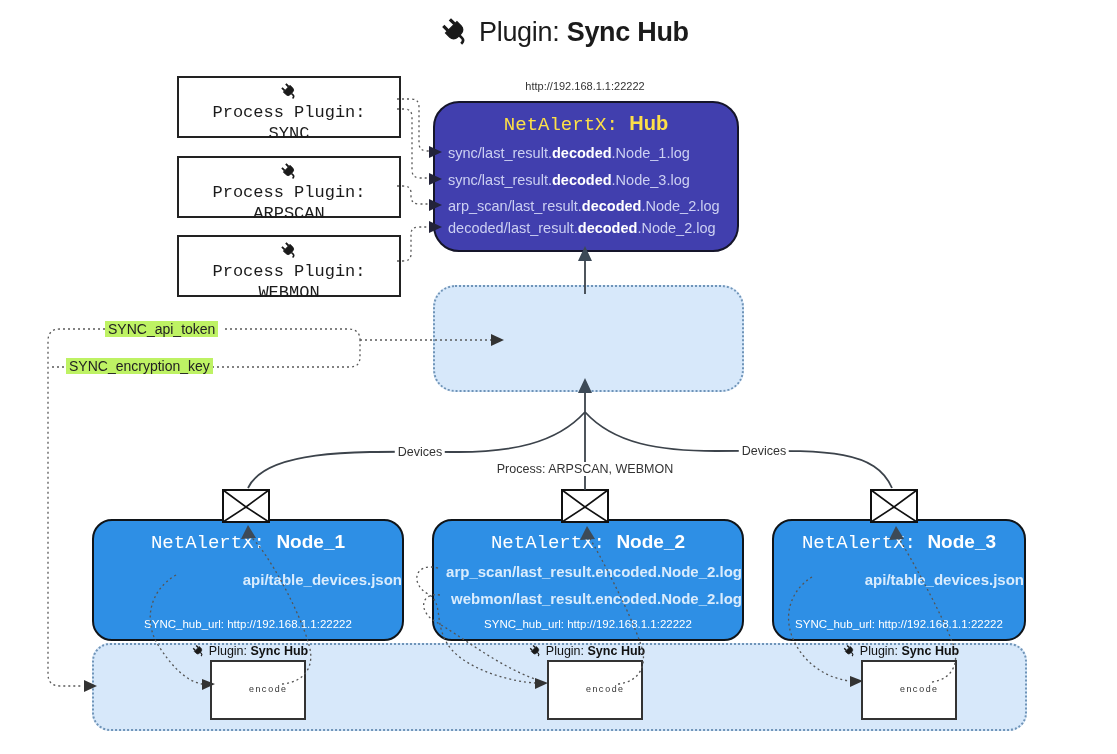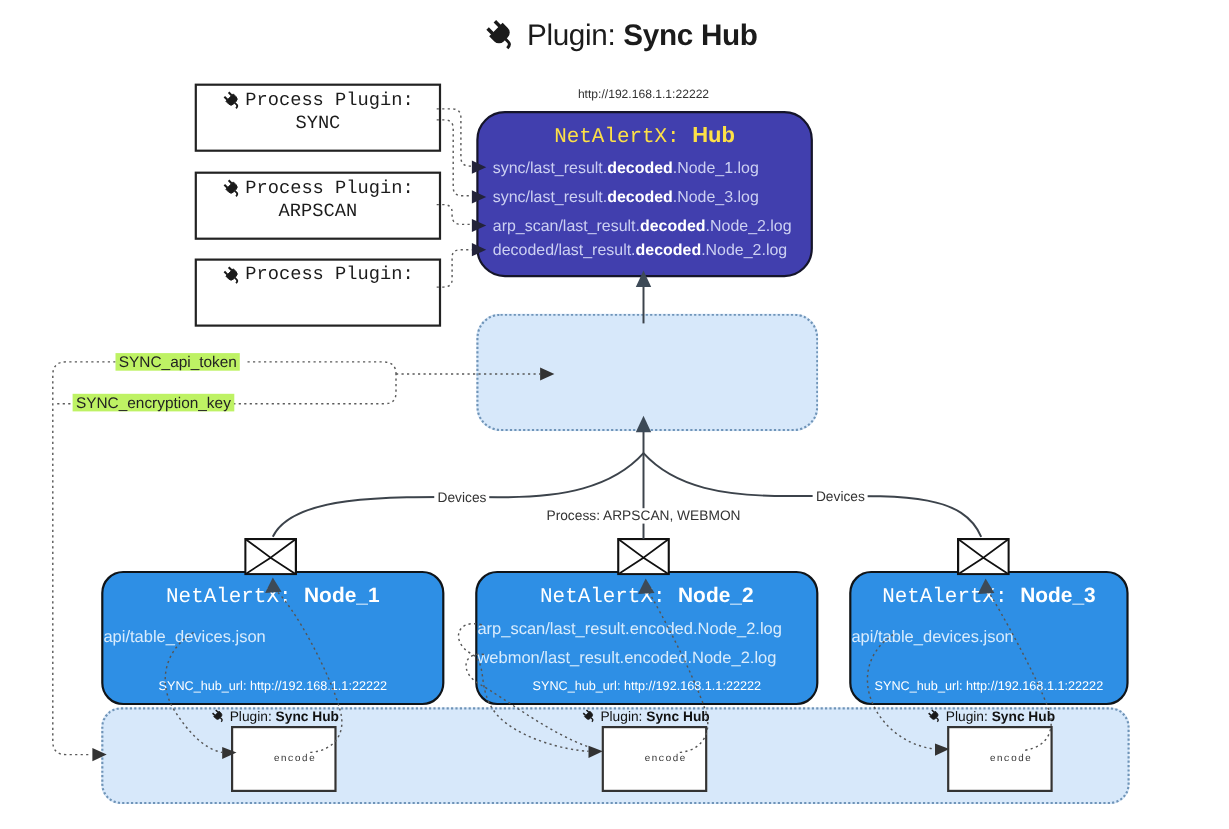--- a/index.html
+++ b/index.html
@@ -10,21 +10,21 @@
 
   
   .title-row{top:16px;left:440px;display:flex;align-items:center;gap:7px;z-index:2;}
   .title-text{font-size:27px;letter-spacing:-0.3px;}
   .title-text .b{font-weight:700;}
 
   
   .pbox{left:177px;width:220px;height:58px;background:#fff;border:2px solid #222;
         text-align:center;z-index:2;}
   .pbox .l1{display:flex;align-items:center;justify-content:center;gap:2px;
-            font-size:17px;margin-top:4px;}
+            font-size:17px;margin-top:4px;flex-direction:column;}
   .pbox .l2{font-size:17px;margin-top:2px;}
 
   
   .hub-url{top:80px;left:450px;width:270px;text-align:center;font-size:11px;color:#333;z-index:2;}
   .hub{left:433px;top:101px;width:302px;height:147px;background:#413fae;
        border:2px solid #15152a;border-radius:26px;z-index:2;}
   .hub-title{position:absolute;top:9px;left:0;width:100%;text-align:center;color:#fde047;
              font-size:19px;}
   .hub-title .b{font-family:"Liberation Sans",sans-serif;font-weight:700;font-size:20px;}
   .hub-file{position:absolute;left:13px;font-size:14.5px;color:#ccd0f2;white-space:nowrap;}
@@ -43,22 +43,22 @@
   
   .edge-lbl{font-size:12.5px;color:#333;background:#fff;padding:0 3px;z-index:6;
             transform:translateX(-50%);white-space:nowrap;}
 
   
   .node{top:519px;height:118px;background:#2e8fe5;border:2px solid #101418;
         border-radius:20px;z-index:2;}
   .node-title{position:absolute;top:10px;left:0;width:100%;text-align:center;color:#fff;
               font-size:19px;white-space:nowrap;}
   .node-title .b{font-family:"Liberation Sans",sans-serif;font-weight:700;}
-  .node-file{position:absolute;left:0;width:100%;text-align:left;font-size:15px;
-             color:#d9ecfd;white-space:nowrap;}
+  .node-file{position:absolute;left:0;width:100%;text-align:right;font-size:15px;
+             color:#d9ecfd;white-space:nowrap;font-weight:bold;}
   .node-url{position:absolute;top:97px;left:0;width:100%;text-align:center;font-size:11.5px;
             color:#fff;white-space:nowrap;}
 
   .envelope{top:489px;width:48px;height:34px;z-index:4;}
 
   
   .bottom-band{left:92px;top:643px;width:931px;height:84px;border-radius:18px;}
   .enc-label{top:644px;display:flex;align-items:center;gap:3px;font-size:12.5px;color:#111;
              transform:translateX(-50%);z-index:3;white-space:nowrap;}
   .enc-label .b{font-weight:700;}
@@ -176,20 +176,21 @@
     <div class="l1">
         <span class="icon"><svg viewBox="0 0 24 24" width="19" height="19">
             <g transform="rotate(-45 12 12)" fill="#1a1a1a" stroke="#1a1a1a">
               <path d="M8.5 2 v5 M15.5 2 v5" stroke-width="2.4" fill="none"></path>
               <path d="M6 7 h12 v4.5 a4 4 0 0 1 -4 4 h-4 a4 4 0 0 1 -4 -4 z"></path>
               <path d="M12 15.5 v3 q0 2.5 -3.5 2.5" stroke-width="2" fill="none"></path>
             </g>
           </svg></span>
         <span>Process Plugin:</span>
       </div>
+    <div class="l2">WEBMON</div>
   </div>
 
   <div class="abs hub-url">http://192.168.1.1:22222</div>
   <div class="abs hub">
     <div class="hub-title mono"><span>NetAlertX:</span> <span class="b">Hub</span></div>
     <div class="hub-file" style="top:42px"><span>sync/last_result.</span><span class="b">decoded</span><span>.Node_1.log</span></div>
     <div class="hub-file" style="top:69px"><span>sync/last_result.</span><span class="b">decoded</span><span>.Node_3.log</span></div>
     <div class="hub-file" style="top:95px"><span>arp_scan/last_result.</span><span class="b">decoded</span><span>.Node_2.log</span></div>
     <div class="hub-file" style="top:117px"><span>decoded/last_result.</span><span class="b">decoded</span><span>.Node_2.log</span></div>
   </div>

